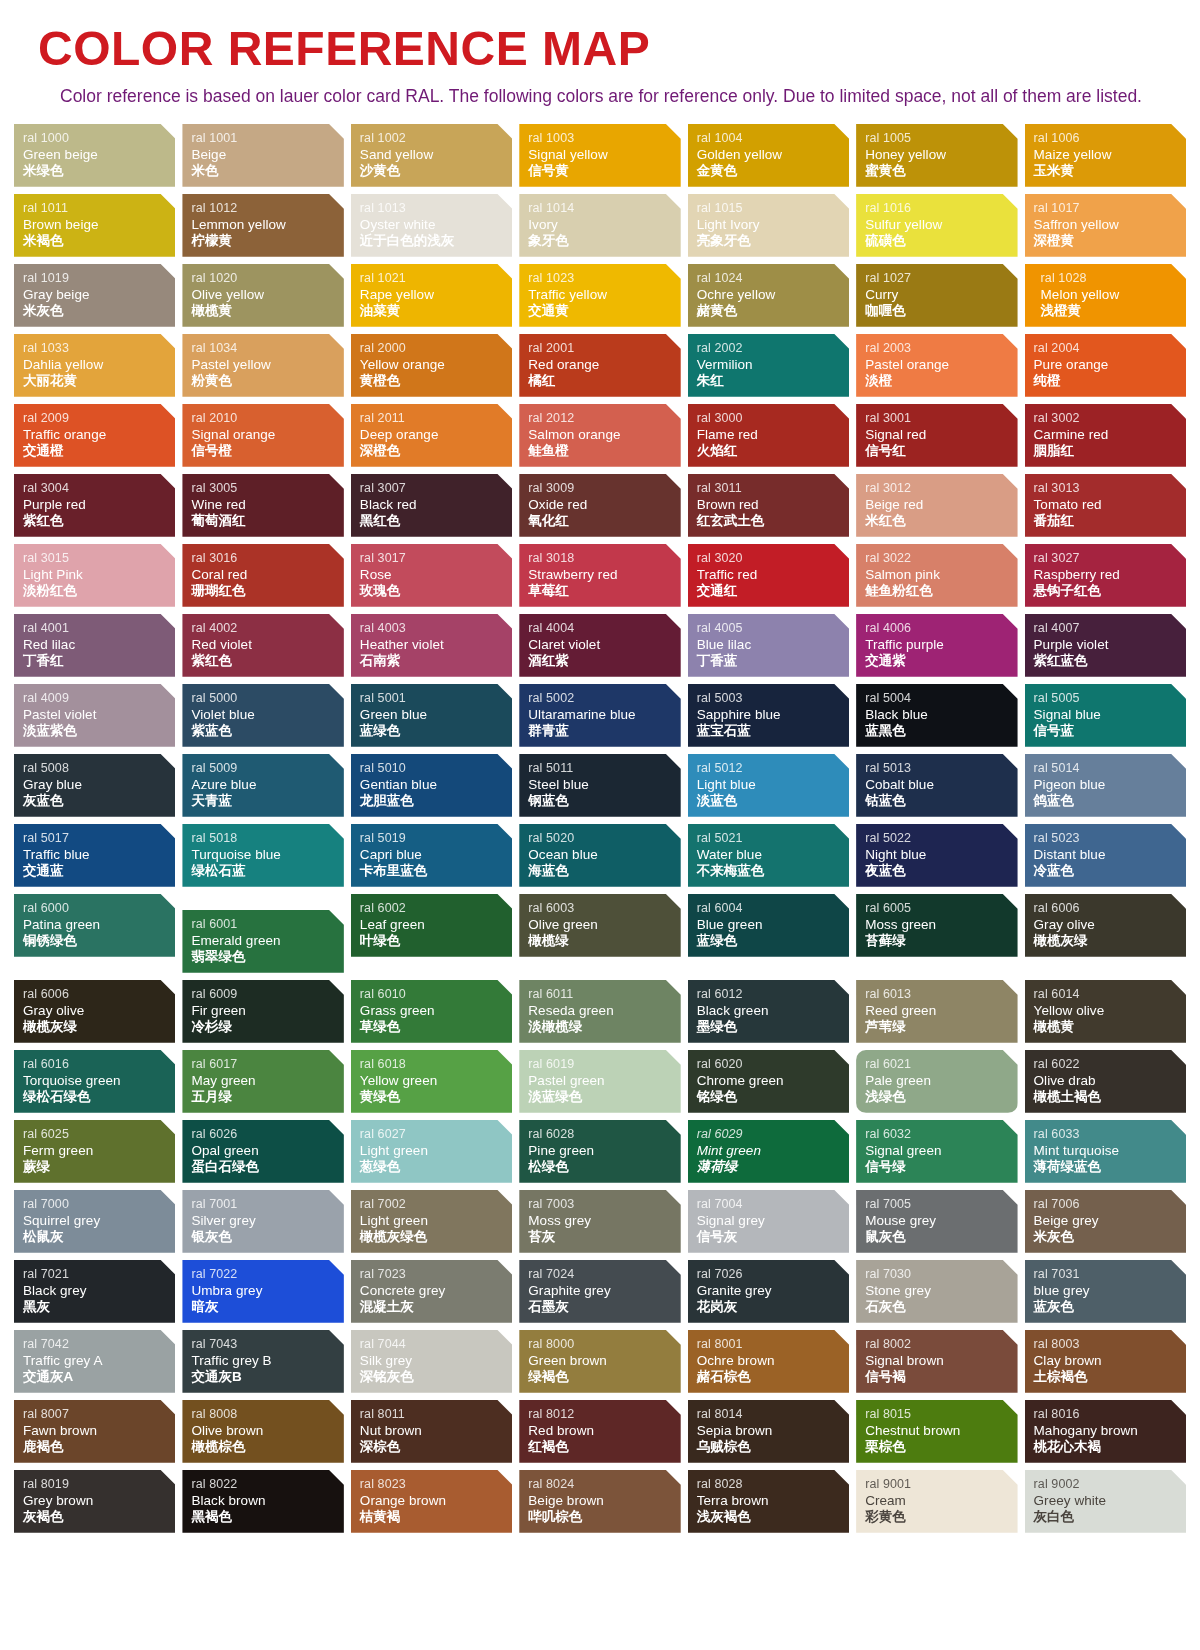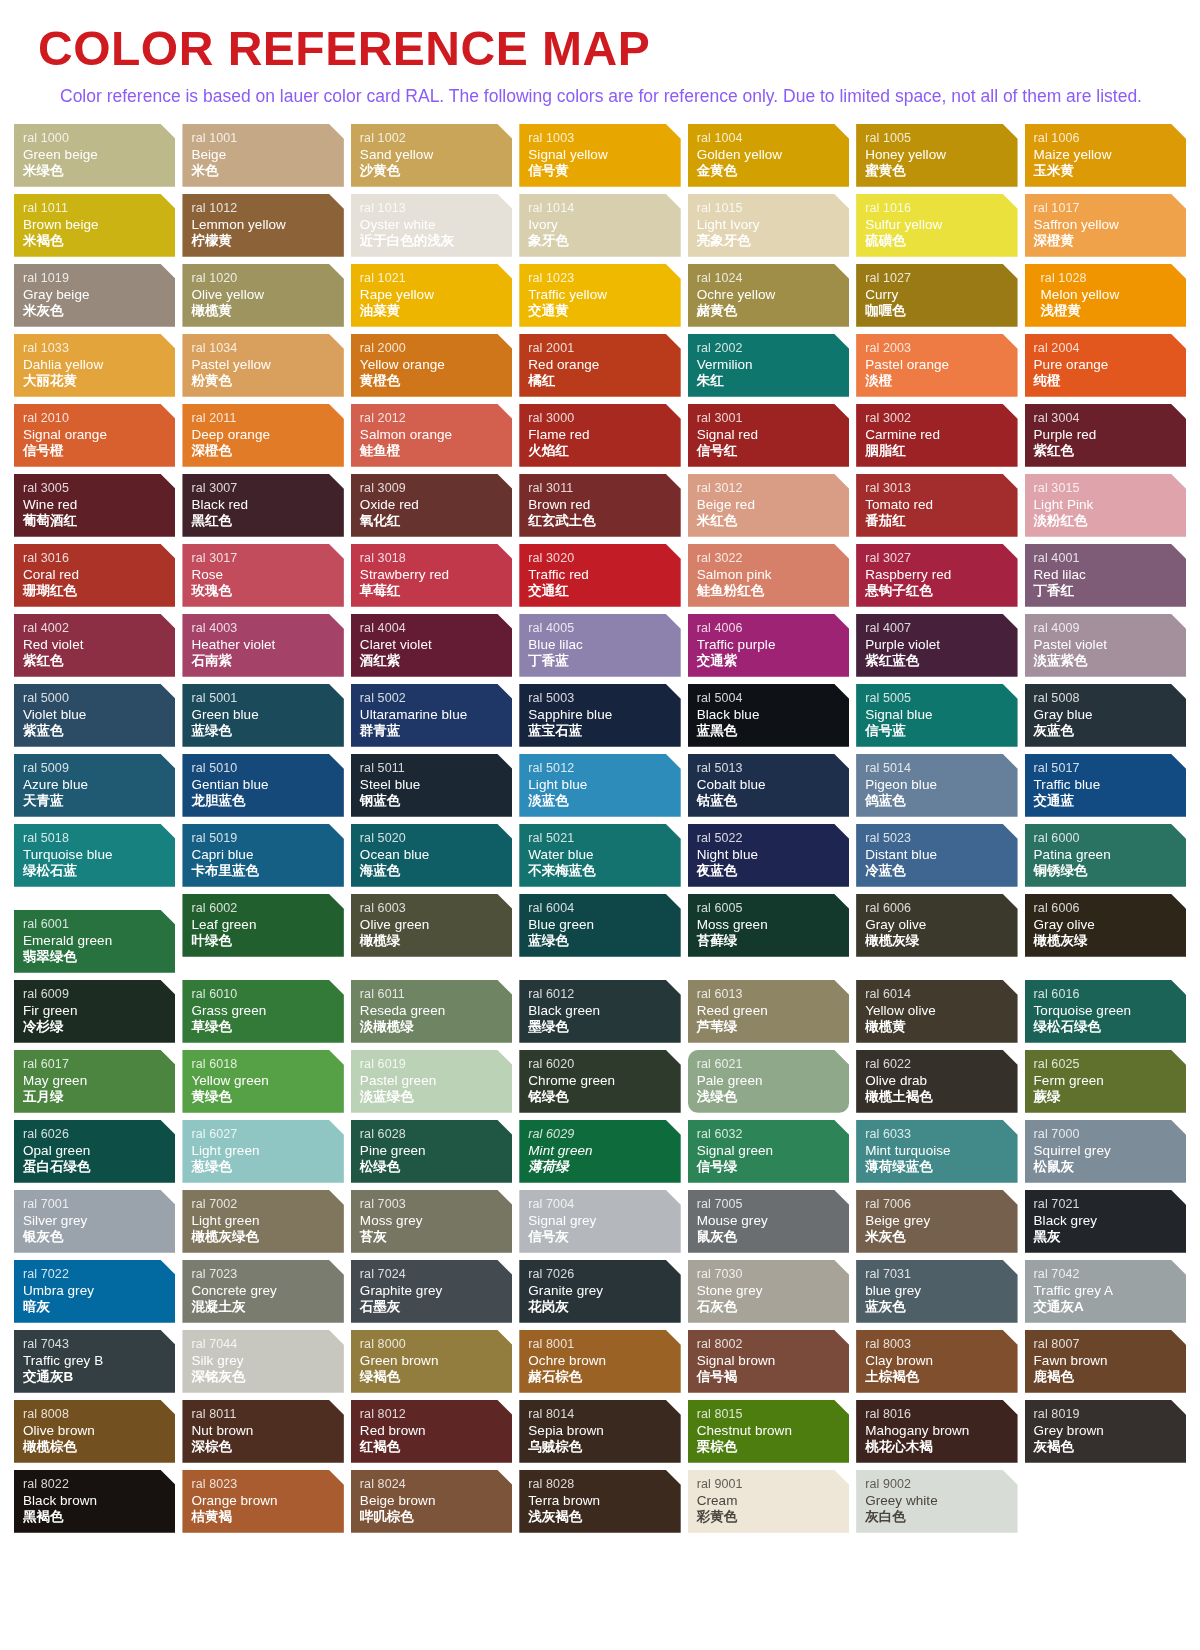--- a/index.html
+++ b/index.html
@@ -25,21 +25,21 @@
   }
   .title {
     color: #cf1a20;
     font-size: 48px;
     font-weight: bold;
     letter-spacing: 0.5px;
     margin: 0 0 10px 0;
     line-height: 1.05;
   }
   .subtitle {
-    color: #8b5cf6;
+    color: #701a75;
     font-size: 17.5px;
     line-height: 1.45;
     margin: 0;
     text-indent: 22px;
     max-width: 1120px;
   }
   .grid {
     margin-top: 14px;
     display: grid;
     grid-template-columns: repeat(7, 1fr);
@@ -229,20 +229,25 @@
       <div class="swatch light-text" style="background: rgb(239, 123, 68);">
         <span class="code">ral 2003</span>
         <span class="ename">Pastel orange</span>
         <span class="cname">淡橙</span>
       </div>
       <div class="swatch light-text" style="background: rgb(226, 87, 30);">
         <span class="code">ral 2004</span>
         <span class="ename">Pure orange</span>
         <span class="cname">纯橙</span>
       </div>
+      <div class="swatch light-text" style="background: rgb(221, 82, 37);">
+        <span class="code">ral 2009</span>
+        <span class="ename">Traffic orange</span>
+        <span class="cname">交通橙</span>
+      </div>
       <div class="swatch light-text" style="background: rgb(216, 96, 47);">
         <span class="code">ral 2010</span>
         <span class="ename">Signal orange</span>
         <span class="cname">信号橙</span>
       </div>
       <div class="swatch light-text" style="background: rgb(225, 123, 40);">
         <span class="code">ral 2011</span>
         <span class="ename">Deep orange</span>
         <span class="cname">深橙色</span>
       </div>
@@ -649,21 +654,21 @@
       <div class="swatch light-text" style="background: rgb(116, 96, 77);">
         <span class="code">ral 7006</span>
         <span class="ename">Beige grey</span>
         <span class="cname">米灰色</span>
       </div>
       <div class="swatch light-text" style="background: rgb(34, 38, 42);">
         <span class="code">ral 7021</span>
         <span class="ename">Black grey</span>
         <span class="cname">黑灰</span>
       </div>
-      <div class="swatch light-text" style="background: #0369a1;">
+      <div class="swatch light-text" style="background: #1d4ed8;">
         <span class="code">ral 7022</span>
         <span class="ename">Umbra grey</span>
         <span class="cname">暗灰</span>
       </div>
       <div class="swatch light-text" style="background: rgb(123, 124, 112);">
         <span class="code">ral 7023</span>
         <span class="ename">Concrete grey</span>
         <span class="cname">混凝土灰</span>
       </div>
       <div class="swatch light-text" style="background: rgb(68, 75, 80);">

